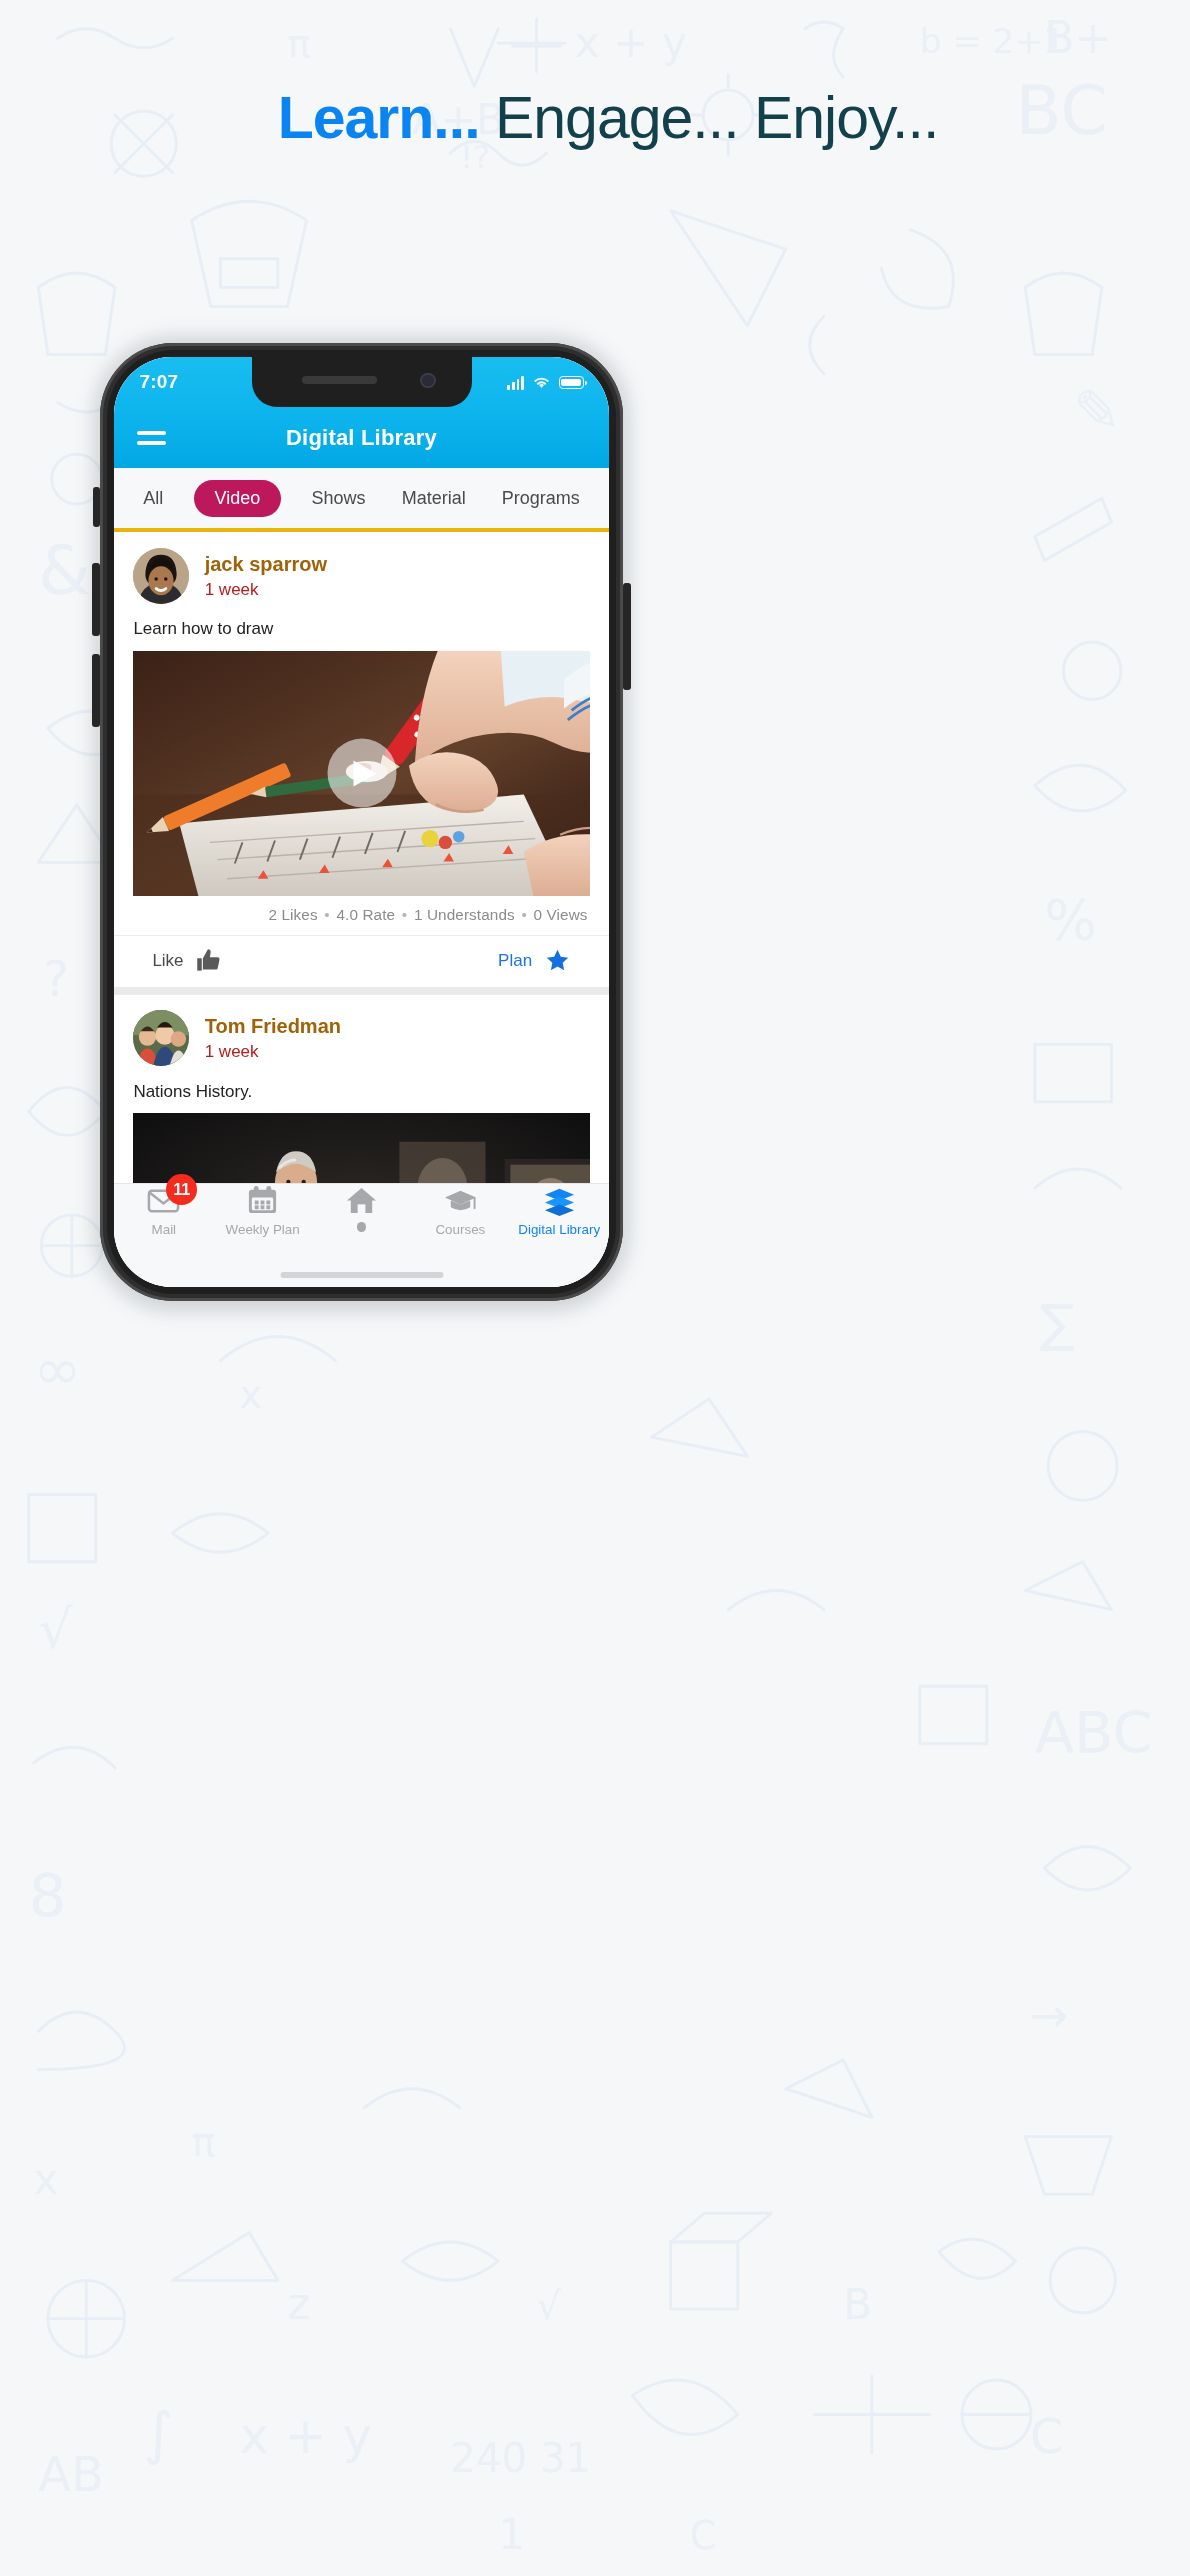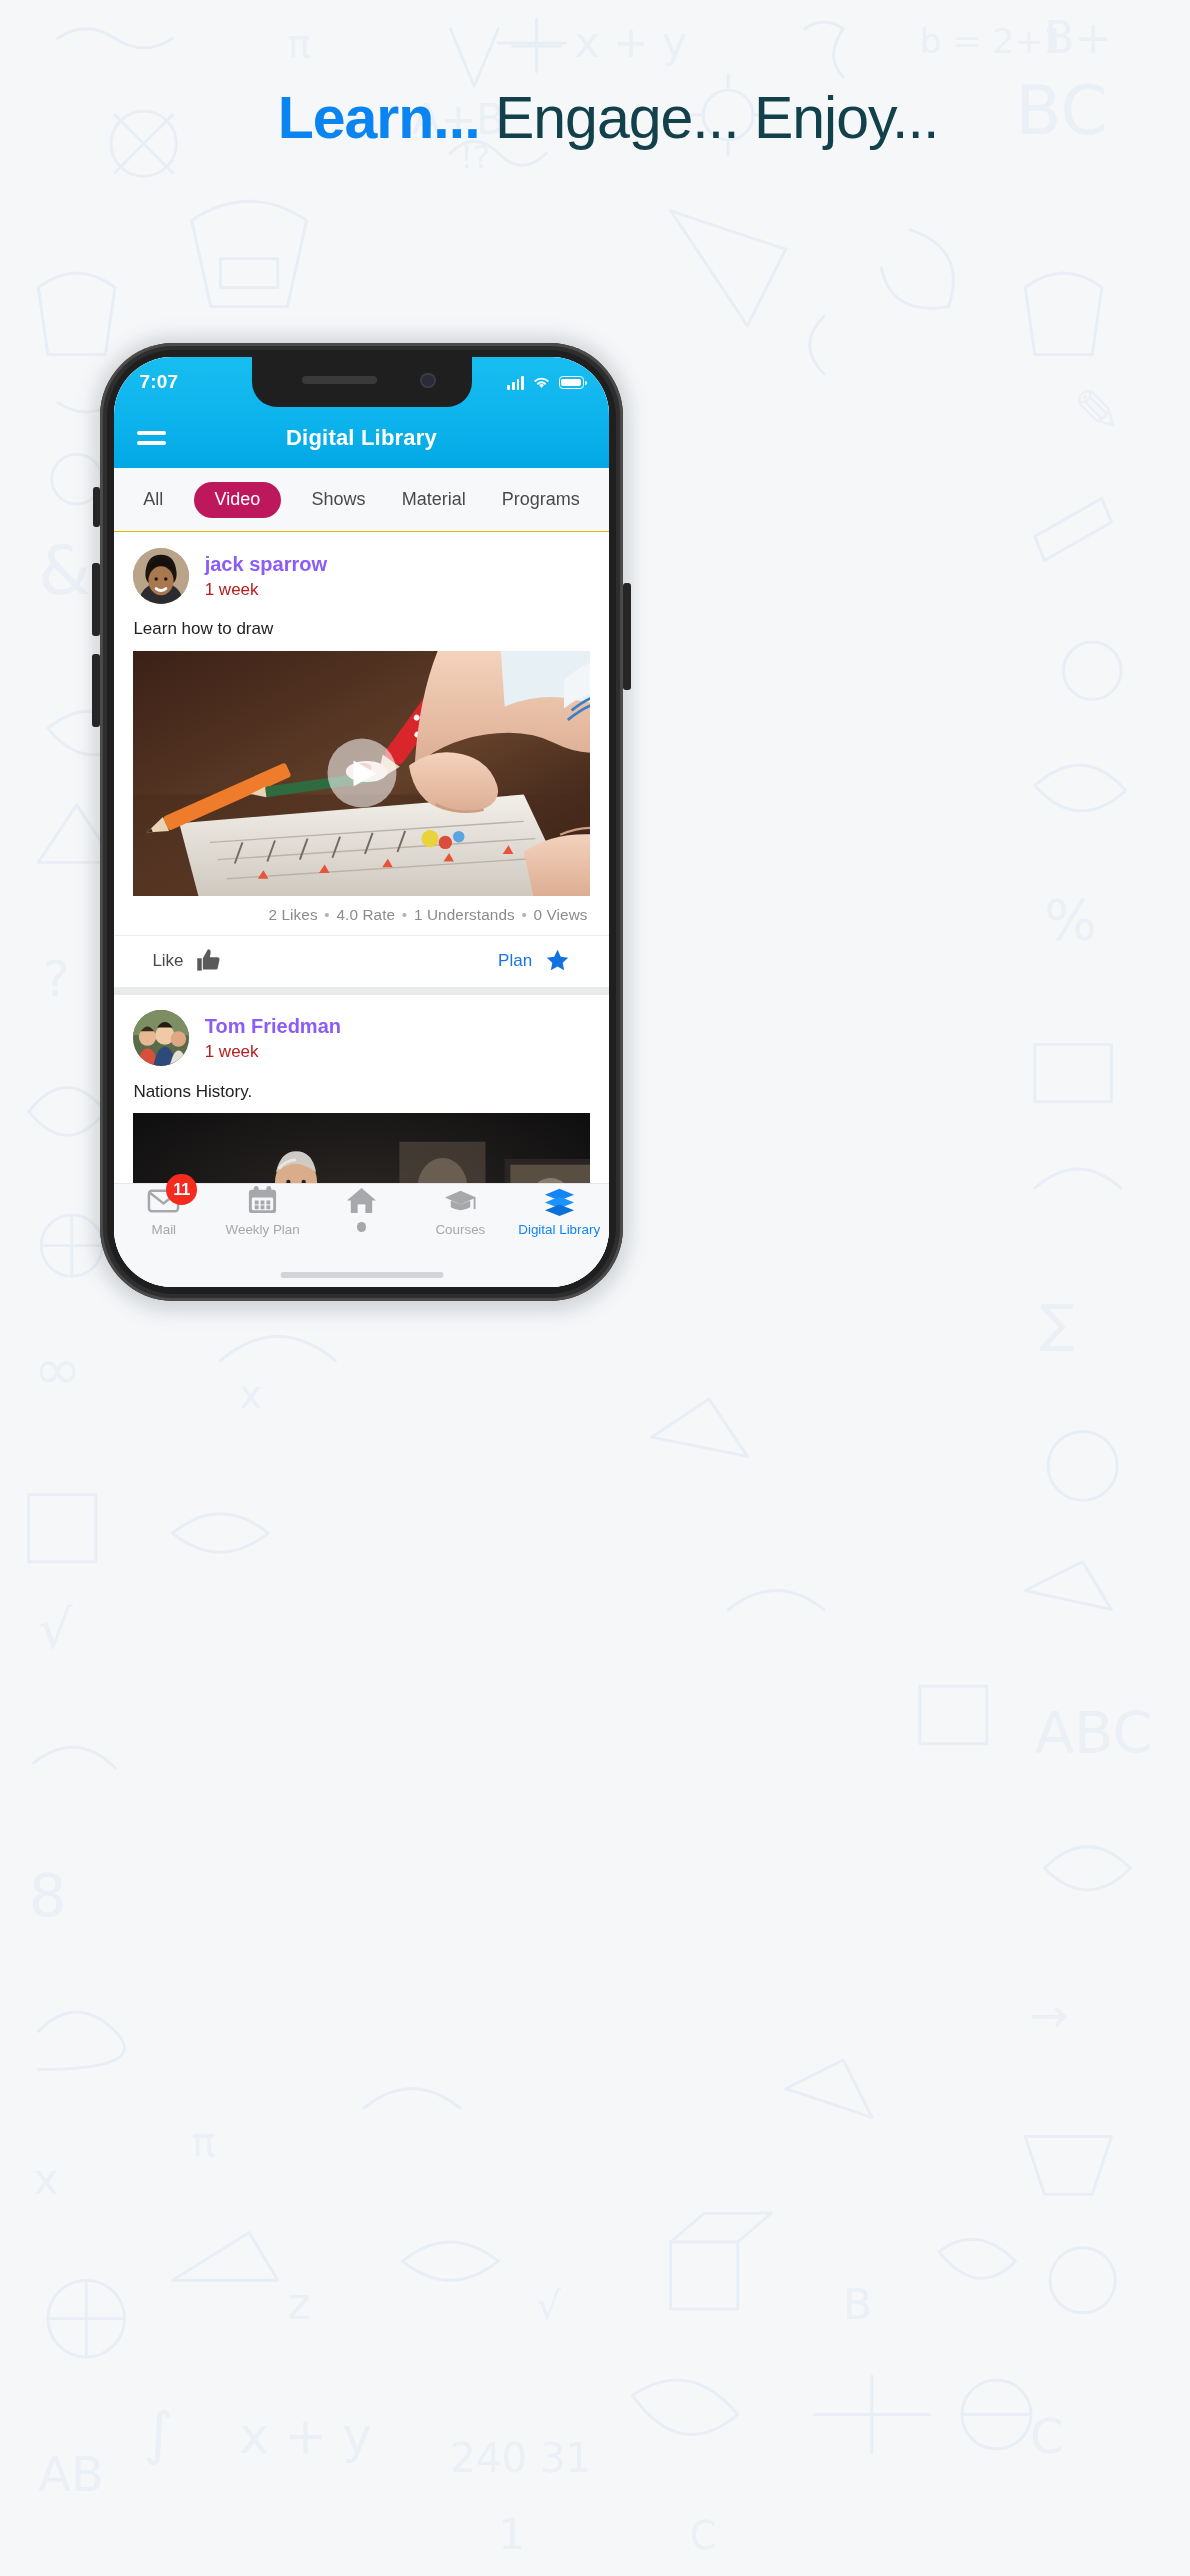--- a/index.html
+++ b/index.html
@@ -152,21 +152,21 @@
     position: absolute; left: 0; right: 0; text-align: center;
     font-size: 22px; font-weight: 700; color: #fff; letter-spacing: 0.2px;
     pointer-events: none;
   }
 
   .tabsrow {
     height: 64px;
     background: #f7f8fa;
     display: flex; align-items: center; justify-content: space-between;
     padding: 0 23px;
-    border-bottom: 1px solid #eab308;
+    border-bottom: 4px solid #eab308;
     flex: 0 0 auto;
   }
   .tab {
     font-size: 18px; color: #4a4a4a; padding: 7.7px 5.8px; cursor: pointer;
     white-space: nowrap;
   }
   .tab.active {
     background: #be185d; color: #fff;
     border-radius: 21px; padding: 7.7px 21px; font-weight: 400;
   }
@@ -178,21 +178,21 @@
 
   .post-head { display: flex; align-items: center; gap: 15.3px; padding: 15.3px 19px 7.7px 19px; }
   .avatar {
     width: 56px; height: 56px; border-radius: 50%;
     overflow: hidden; flex: 0 0 auto;
     background: #cdb9a0;
     position: relative;
   }
   .avatar svg { display:block; width: 100%; height: 100%; }
   .post-user { line-height: 1.25; }
-  .post-name { font-size: 20px; font-weight: 700; color: #8b5cf6; }
+  .post-name { font-size: 20px; font-weight: 700; color: #a16207; }
   .post-time { font-size: 17px; color: #b91c1c; margin-top: 1.9px; }
 
   .post-text { font-size: 17px; color: #222; padding: 7.7px 19px 11.5px 19px; }
 
   .media {
     position: relative;
     margin: 0 19px;
     height: 245px;
     overflow: hidden;
     background: #1a1310;

